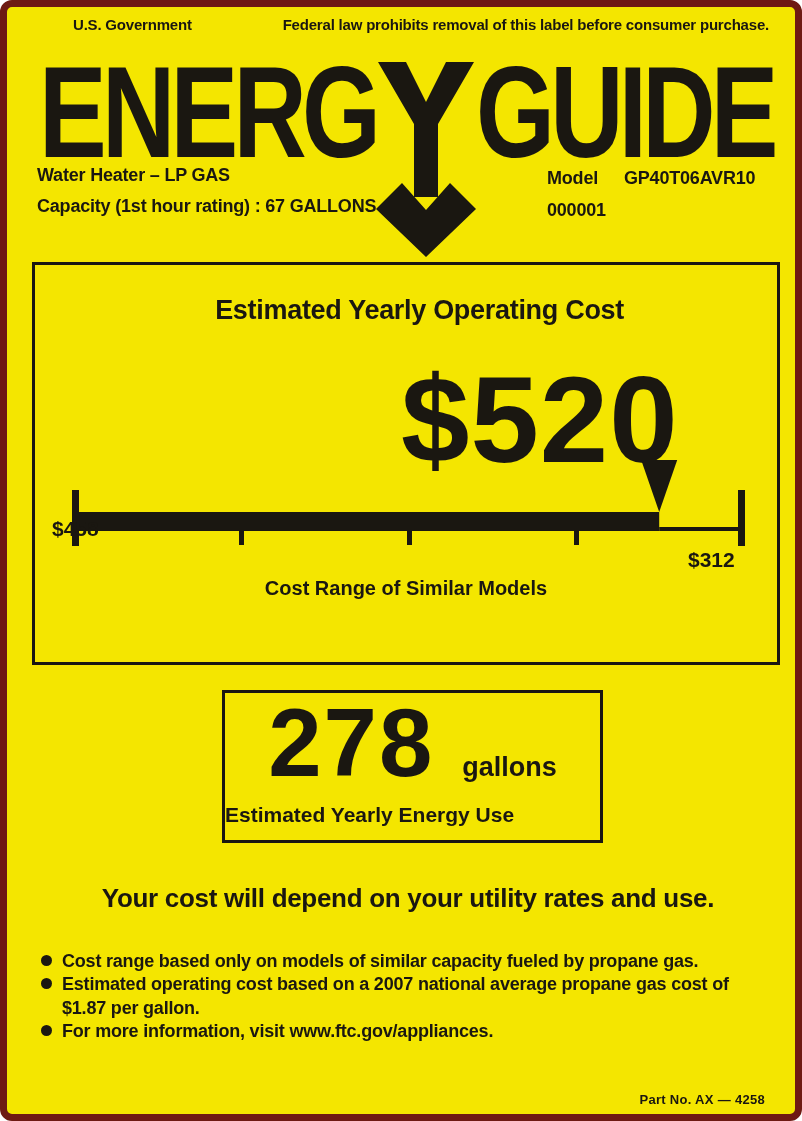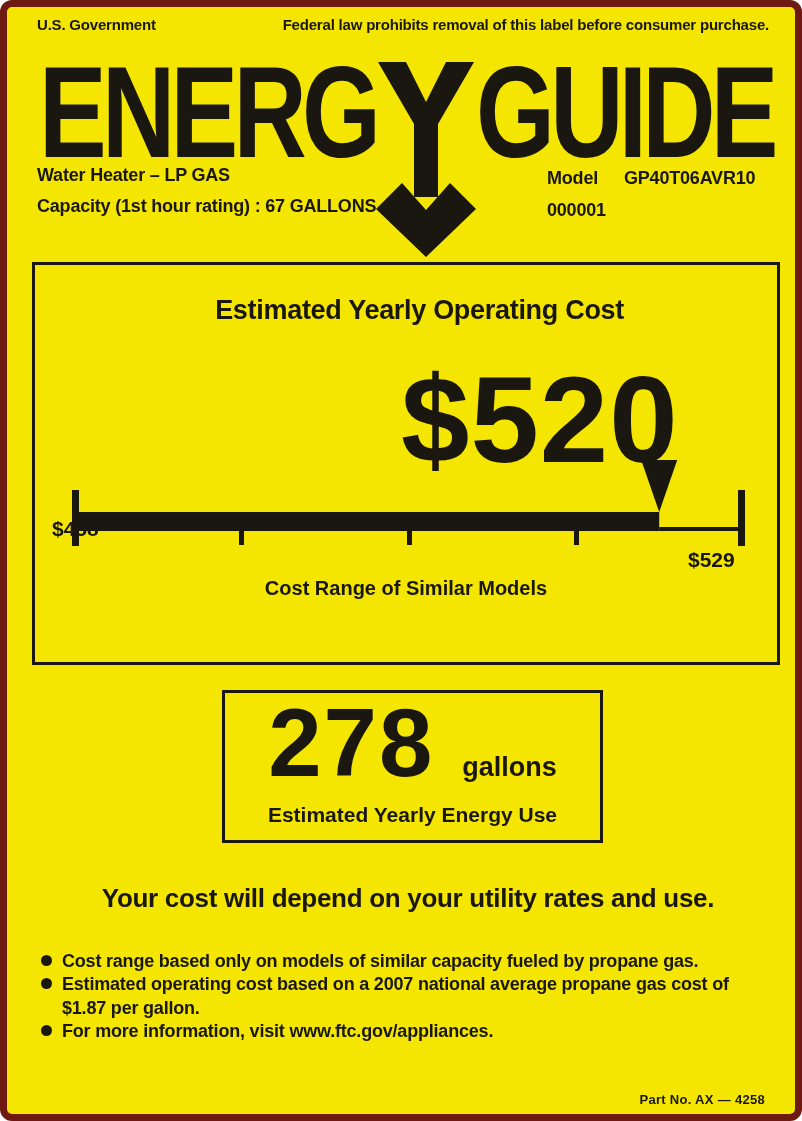--- a/index.html
+++ b/index.html
@@ -3,21 +3,21 @@
 <meta charset="utf-8">
 <style>
   html,body{margin:0;padding:0;background:#fdfdf6;}
   *{box-sizing:border-box;}
   #stage{position:relative;width:802px;height:1121px;background:#fff;overflow:hidden;
          font-family:"Liberation Sans",sans-serif;color:#1a1711;}
   #label{position:absolute;inset:0;background:#f4e600;border:7px solid #6e1a13;border-radius:12px;}
   .abs{position:absolute;}
 
   
-  .hdr{top:9px;font-size:15px;font-weight:bold;letter-spacing:-0.2px;white-space:nowrap;}
+  .hdr{top:9px;font-size:15px;font-weight:bold;letter-spacing:-0.2px;white-space:nowrap;margin-left:36px;}
   #hdr-left{left:30px;}
   #hdr-right{right:26px;}
 
   
   #logo-row{position:absolute;top:40px;left:0;right:0;height:210px;display:flex;
             justify-content:center;align-items:flex-start;pointer-events:none;}
   .logo-text{font-weight:bold;font-size:130px;line-height:130px;letter-spacing:-6px;
              white-space:nowrap;display:inline-block;}
   #logo-left{transform:scaleX(0.78);transform-origin:100% 0;}
   #logo-right{transform:scaleX(0.78);transform-origin:0 0;}
@@ -38,21 +38,21 @@
   #scale-min{left:45px;top:510px;font-size:21px;font-weight:bold;}
   #scale-max{left:681px;top:541px;font-size:21px;font-weight:bold;}
   #scale-caption{left:25px;width:748px;top:570px;text-align:center;font-size:20px;font-weight:bold;}
 
   
   #energy-box{left:215px;top:683px;width:381px;height:153px;border:3px solid #1a1711;text-decoration:underline;}
   #energy-row{position:absolute;top:2px;left:0;right:0;display:flex;justify-content:center;
               align-items:baseline;gap:28px;}
   #energy-value{font-size:96px;line-height:1;font-weight:bold;letter-spacing:2px;}
   #energy-unit{font-size:27px;font-weight:bold;}
-  #energy-caption{position:absolute;top:110px;left:0;right:0;text-align:center;font-size:21px;font-weight:bold;}
+  #energy-caption{position:absolute;top:110px;left:0;right:0;font-size:21px;font-weight:bold;}
 
   
   #headline{left:0;width:802px;top:876px;text-align:center;font-size:26px;font-weight:bold;letter-spacing:-0.3px;}
   #bullets{left:34px;top:943px;width:724px;display:flex;flex-direction:column;}
   .bullet{display:flex;gap:10px;font-size:18px;font-weight:bold;line-height:1.3;letter-spacing:-0.2px;}
   .dot{flex:0 0 auto;width:11px;height:11px;border-radius:50%;background:#1a1711;margin-top:5px;}
   .bullet span{max-width:700px;}
   #part-no{right:30px;top:1085px;font-size:13px;font-weight:bold;letter-spacing:0.3px;}
 </style>
 </head>
@@ -95,21 +95,21 @@
         <rect id="scale-thick" x="28" y="65" width="584.2" height="19"></rect>
         <rect id="scale-thin" x="612.2" y="80" width="84.8" height="4"></rect>
         <rect x="192" y="65" width="5" height="33"></rect>
         <rect x="360" y="65" width="5" height="33"></rect>
         <rect x="527" y="65" width="5" height="33"></rect>
         <polygon id="scale-marker" points="0,65 -18,13 18,13" transform="translate(612.2,0)"></polygon>
       </g>
     </svg>
 
     <div id="scale-min" class="abs">$458</div>
-    <div id="scale-max" class="abs">$529</div>
+    <div id="scale-max" class="abs">$312</div>
     <div id="scale-caption" class="abs">Cost Range of Similar Models</div>
 
     <div id="energy-box" class="abs">
       <div id="energy-row">
         <span id="energy-value">278</span>
         <span id="energy-unit">gallons</span>
       </div>
       <div id="energy-caption">Estimated Yearly Energy Use</div>
     </div>
 

